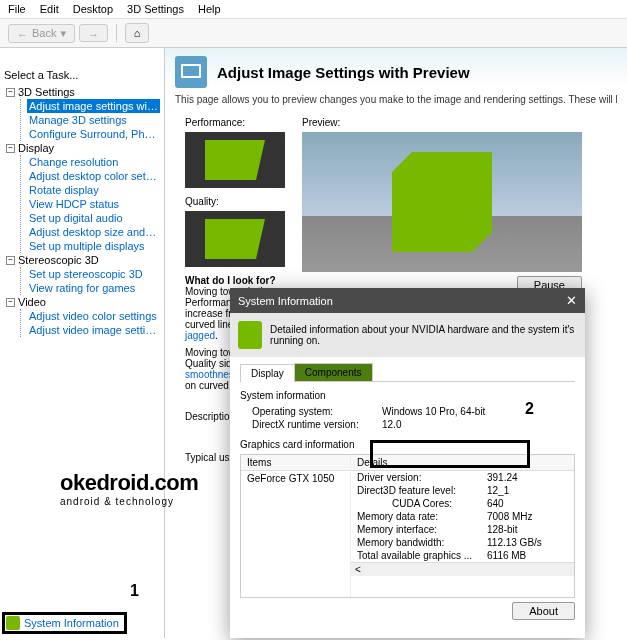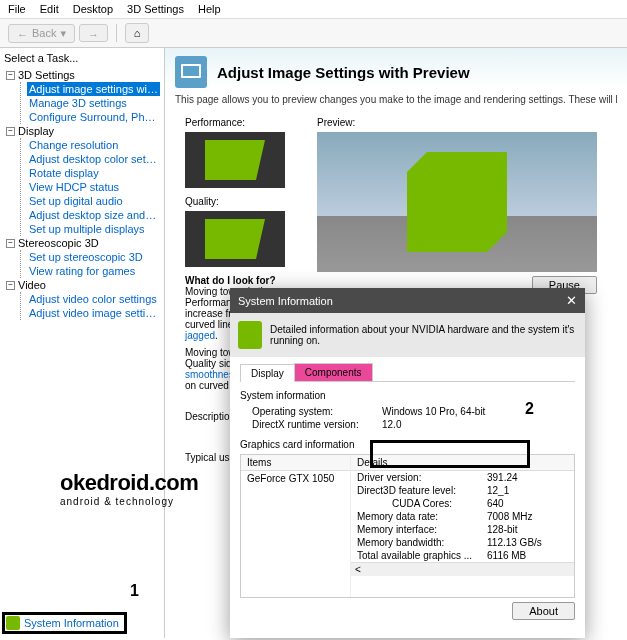--- a/index.html
+++ b/index.html
@@ -9,39 +9,39 @@
 .menubar span { cursor: default; }
 
 .toolbar { display: flex; align-items: center; gap: 4px; padding: 4px 8px; background: #f7f7f7; border-bottom: 1px solid #ccc; }
 .nav-btn { display: inline-flex; align-items: center; gap: 4px; padding: 2px 8px; border: 1px solid #ccc; border-radius: 3px; background: #f0f0f0; font-size: 11px; }
 .nav-btn.disabled { color: #999; }
 .home-btn { width: 24px; height: 20px; border: 1px solid #ccc; border-radius: 3px; background: #f0f0f0; display: inline-flex; align-items: center; justify-content: center; }
 
 .content { display: flex; height: calc(100% - 50px); }
 
 .sidebar { width: 165px; min-width: 165px; border-right: 1px solid #ccc; padding: 4px; overflow: auto; position: relative; }
-.task-label { font-size: 11px; margin-bottom: 4px; }
+.task-label { font-size: 11px; margin-bottom: 4px; margin-top: 17px; }
 .tree { font-size: 11px; }
 .tree-group { margin-left: 2px; }
 .tree-header { color: #000; padding: 1px 0; display: flex; align-items: center; gap: 3px; }
 .tree-items { margin-left: 14px; border-left: 1px dotted #999; padding-left: 6px; }
 .tree-item { color: #0066cc; padding: 1px 2px; cursor: pointer; white-space: nowrap; overflow: hidden; text-overflow: ellipsis; }
 .tree-item.selected { background: #0078d7; color: #fff; }
 .expand { width: 9px; height: 9px; border: 1px solid #888; display: inline-flex; align-items: center; justify-content: center; font-size: 8px; line-height: 1; background: #fff; }
 
 .sysinfo-link { position: absolute; bottom: 8px; left: 6px; font-size: 11px; color: #0066cc; display: flex; align-items: center; gap: 4px; }
 .sysinfo-icon { width: 14px; height: 14px; background: #76b900; border-radius: 2px; display: inline-block; }
 
 .main { flex: 1; background: linear-gradient(#e8f4f8 0%, #fff 40px); padding: 8px 10px; overflow: hidden; position: relative; }
 .page-header { display: flex; align-items: center; gap: 10px; margin-bottom: 6px; }
 .page-icon { width: 32px; height: 32px; background: #5aa0c8; border-radius: 3px; display: flex; align-items: center; justify-content: center; }
 .page-title { font-size: 15px; font-weight: bold; }
 .page-desc { font-size: 10px; color: #333; margin-bottom: 12px; white-space: nowrap; overflow: hidden; }
 
-.preview-area { display: flex; gap: 22px; margin-left: 10px; }
+.preview-area { display: flex; gap: 7px; margin-left: 10px; }
 .left-col { width: 110px; }
 .col-label { font-size: 10px; margin-bottom: 4px; }
 .thumb { width: 100px; height: 56px; background: #333; margin-bottom: 8px; position: relative; overflow: hidden; }
 .thumb-inner { position: absolute; left: 20px; top: 8px; width: 60px; height: 40px; background: #76b900; clip-path: polygon(0 0, 100% 0, 85% 100%, 0 100%); }
 
 .preview-box { width: 280px; }
 .preview-img { width: 100%; height: 140px; background: linear-gradient(#8ab 0%, #bcd 60%, #888 60%, #999 100%); position: relative; display: flex; align-items: center; justify-content: center; }
 .logo3d { width: 100px; height: 100px; background: #76b900; clip-path: polygon(20% 0, 100% 0, 100% 80%, 80% 100%, 0 100%, 0 20%); position: relative; }
 .preview-footer { display: flex; justify-content: flex-end; margin-top: 4px; }
 .btn { padding: 2px 16px; border: 1px solid #999; background: #f0f0f0; font-size: 11px; border-radius: 2px; }
@@ -57,21 +57,21 @@
 
 
 .dialog { position: absolute; left: 230px; top: 288px; width: 355px; background: #fff; box-shadow: 0 4px 20px rgba(0,0,0,0.4); z-index: 10; }
 .dialog-title { background: #4a4a4a; color: #fff; padding: 5px 8px; font-size: 11px; display: flex; justify-content: space-between; align-items: center; }
 .close-x { color: #fff; font-size: 13px; cursor: pointer; }
 .dialog-banner { display: flex; align-items: center; gap: 8px; padding: 8px; background: #e8e8e8; font-size: 10px; }
 .nv-icon { width: 28px; height: 28px; background: #76b900; border-radius: 3px; }
 .dialog-body { padding: 6px 10px 10px; }
 .tabs { display: flex; border-bottom: 1px solid #ccc; font-size: 10px; }
 .tab { padding: 3px 10px; border: 1px solid #ccc; border-bottom: none; background: #fff; margin-right: -1px; position: relative; top: 1px; }
-.tab.inactive { background: #ec4899; top: 0; }
+.tab.inactive { background: #4d7c0f; top: 0; }
 .section { margin: 8px 0; font-size: 10px; }
 .section-title { margin-bottom: 4px; }
 .kv { display: flex; padding: 1px 0 1px 12px; }
 .kv-k { width: 130px; }
 .items-table { border: 1px solid #ccc; display: flex; font-size: 10px; height: 144px; position: relative; }
 .items-col { width: 110px; border-right: 1px solid #eee; }
 .details-col { flex: 1; overflow: auto; }
 .col-head { background: #f7f7f7; border-bottom: 1px solid #ddd; padding: 2px 6px; font-size: 10px; }
 .cell { padding: 2px 6px; }
 .scrollbar-h { height: 14px; border-top: 1px solid #ddd; background: #f0f0f0; display: flex; align-items: center; padding: 0 4px; font-size: 10px; }

